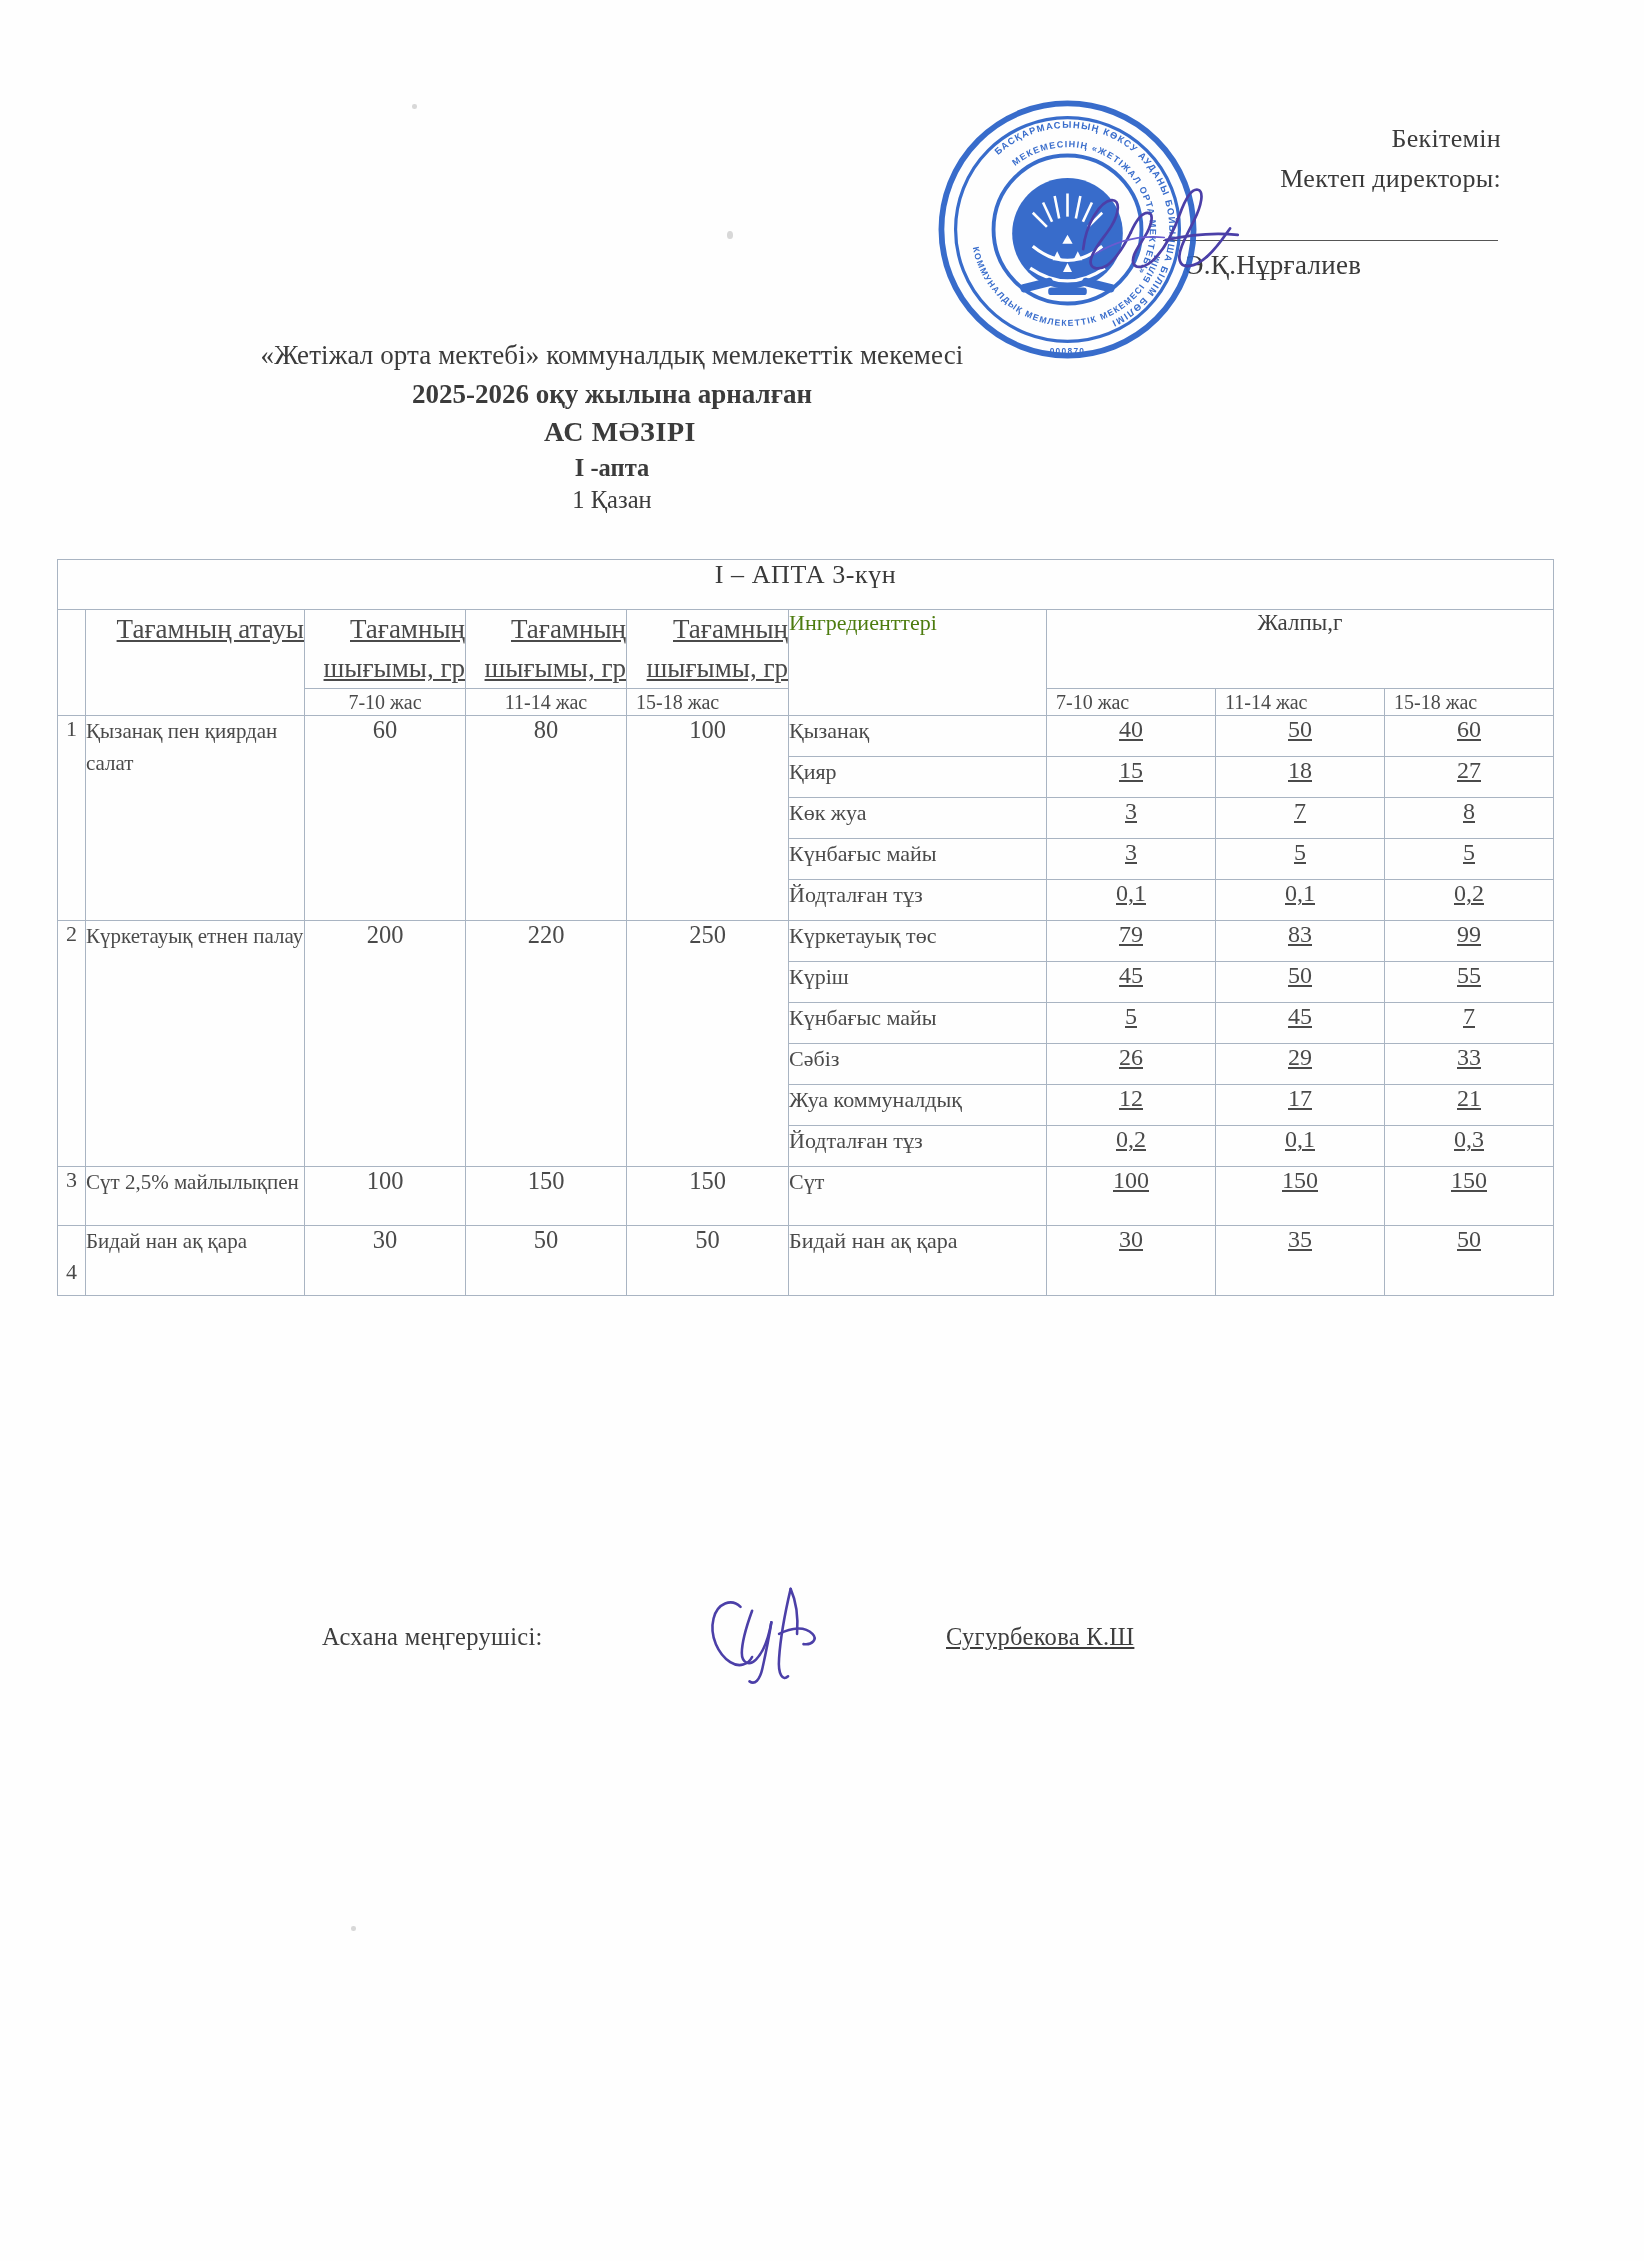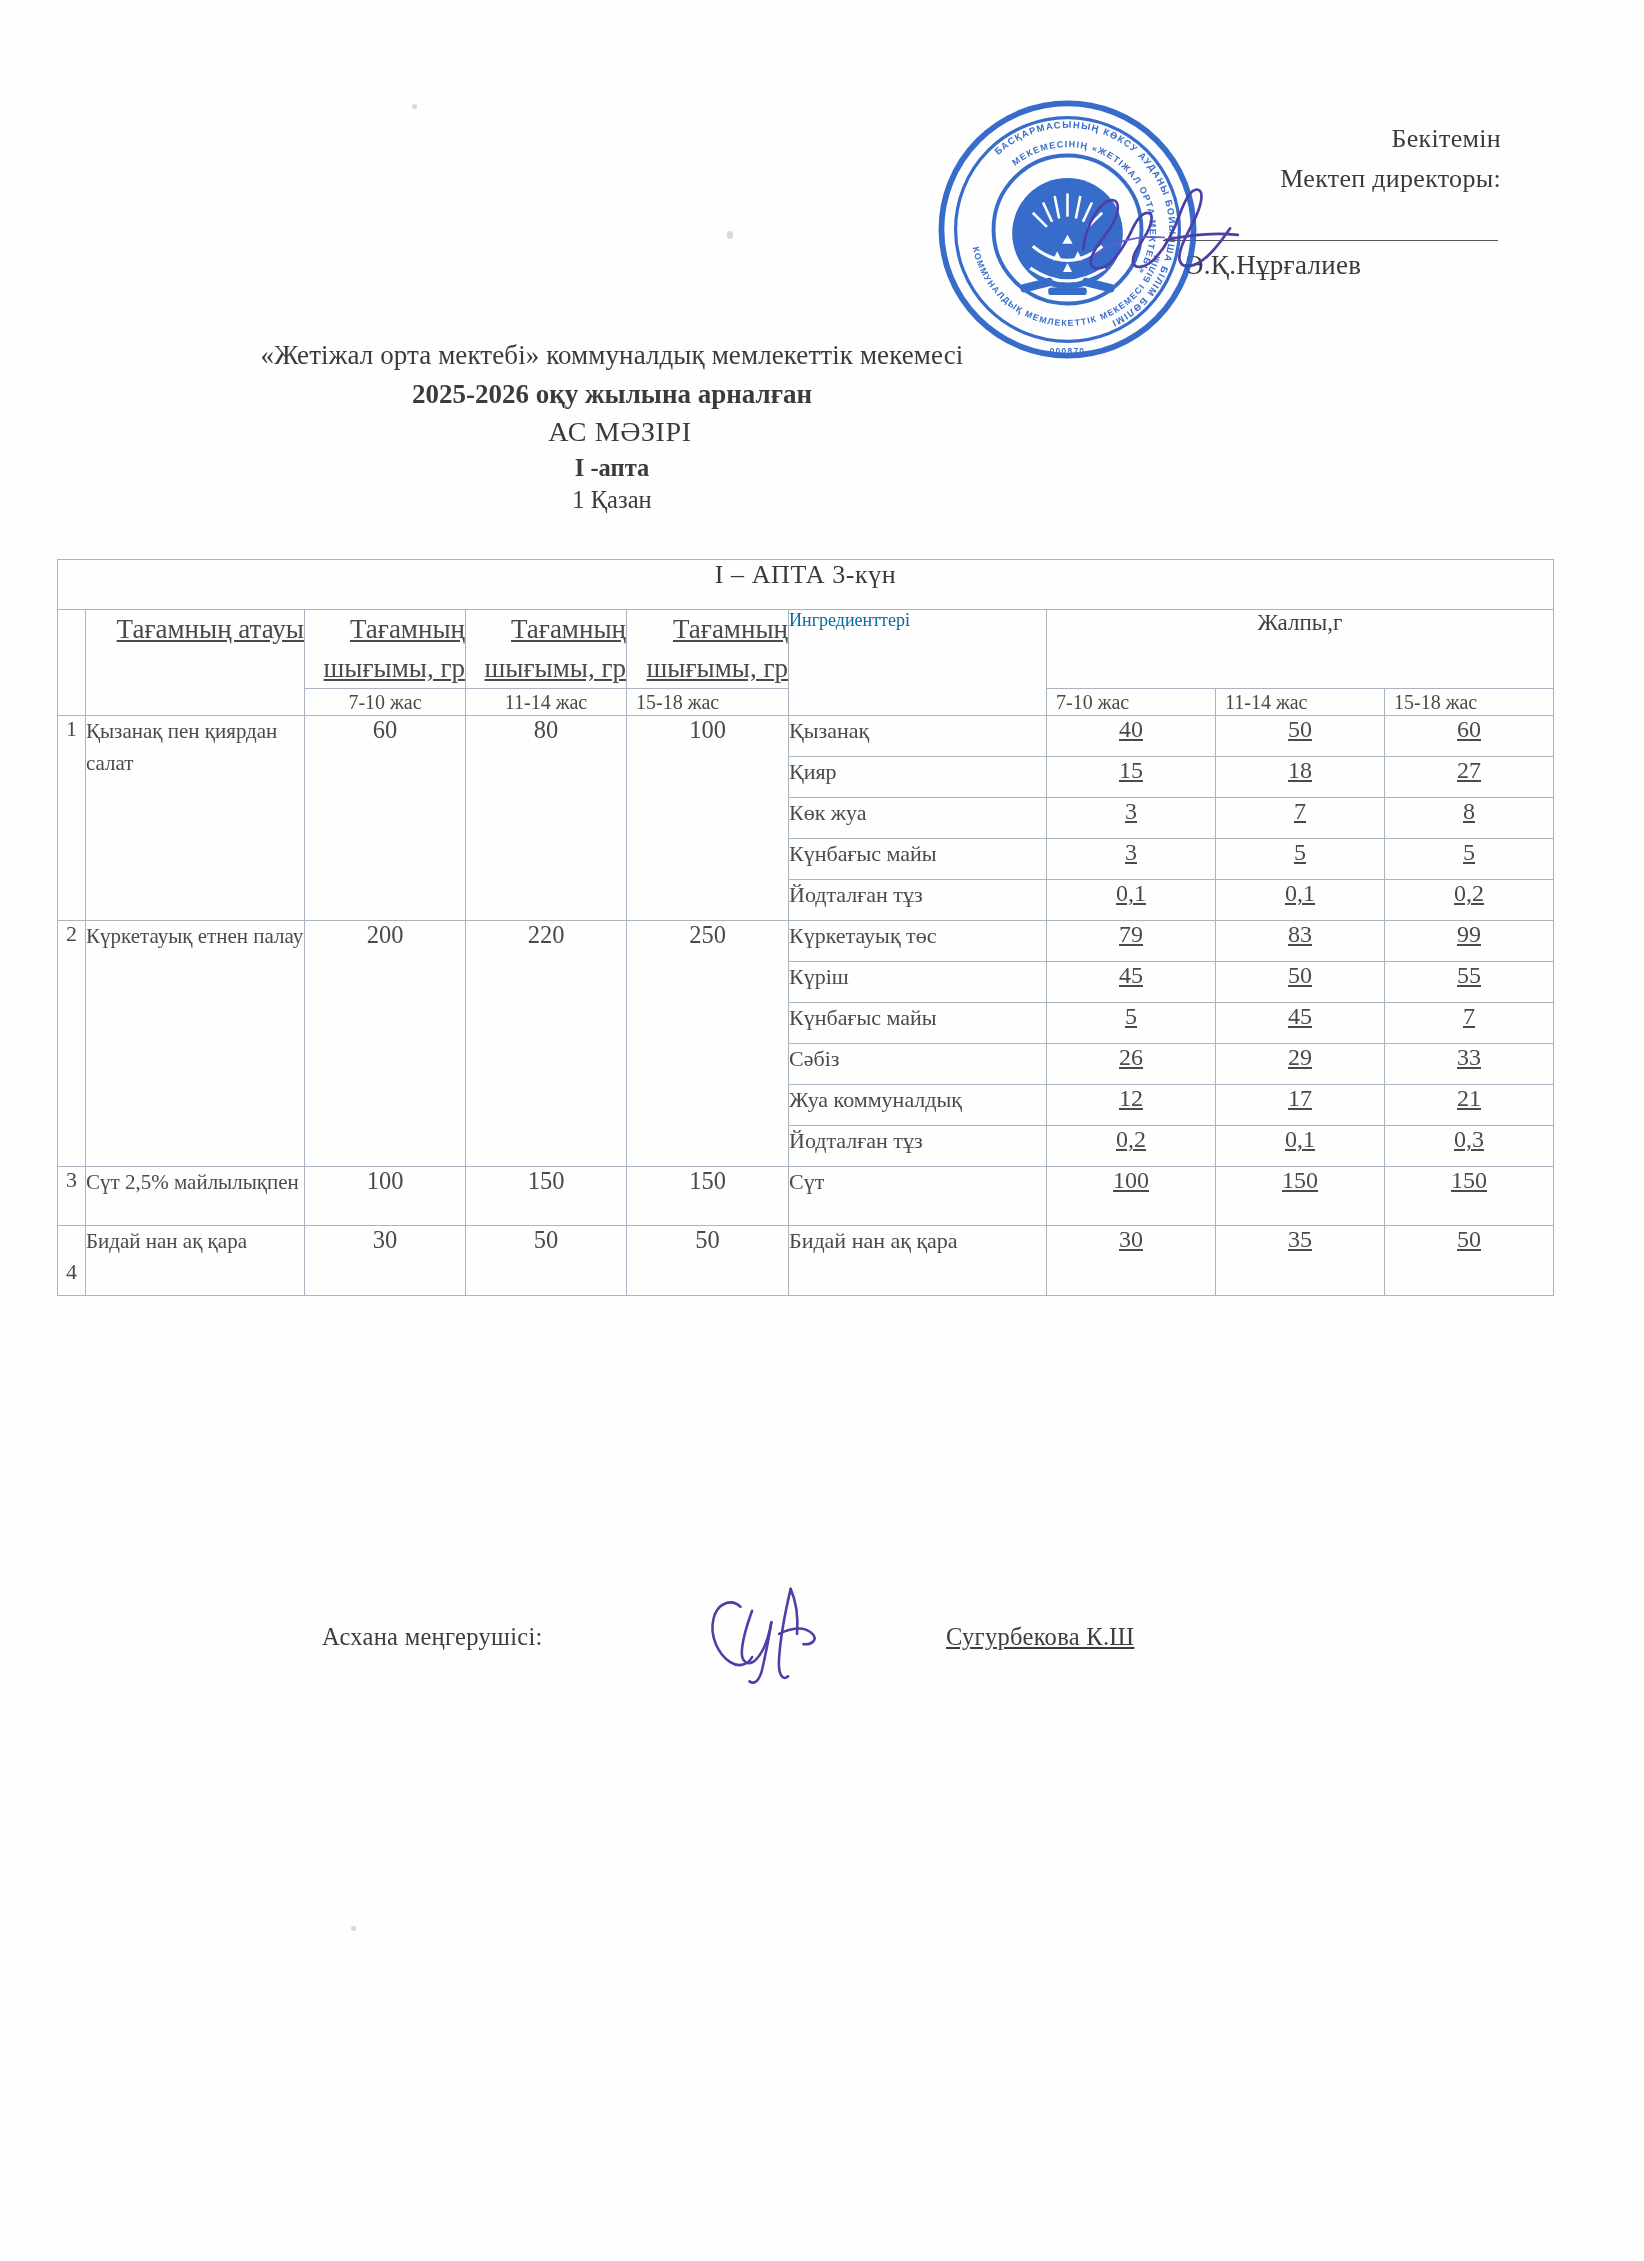--- a/index.html
+++ b/index.html
@@ -99,21 +99,21 @@
     letter-spacing: 0.1px;
     margin-bottom: 7.7px;
   }
   .t-year {
     font-size: 27px;
     font-weight: bold;
     margin-bottom: 6.4px;
   }
   .t-menu {
     font-size: 28px;
-    font-weight: normal;
+    font-weight: bold;
     letter-spacing: 0.6px;
     margin-bottom: 6.4px;
     padding-left: 16px;
   }
   .t-week {
     font-size: 24.5px;
     font-weight: bold;
     margin-bottom: 3.9px;
   }
   .t-date {
@@ -164,23 +164,23 @@
   .hsub {
     text-align: center;
     font-size: 20px;
     padding: 9px 3.9px 6.4px 6.4px;
     color: #4a4a4a;
     line-height: 1.3;
   }
   .hsub.leftal { text-align: left; padding-left: 9px; }
   .hing {
     text-align: left;
-    font-size: 18px;
+    font-size: 22px;
     padding: 10.3px 0 0 9px;
-    color: #0369a1;
+    color: #4d7c0f;
   }
   .hjal {
     text-align: center;
     font-size: 23px;
     font-weight: bold;
     padding: 11.6px 0 0 0;
     color: #3f3f3f;
   }
   td.idx {
     text-align: center;

